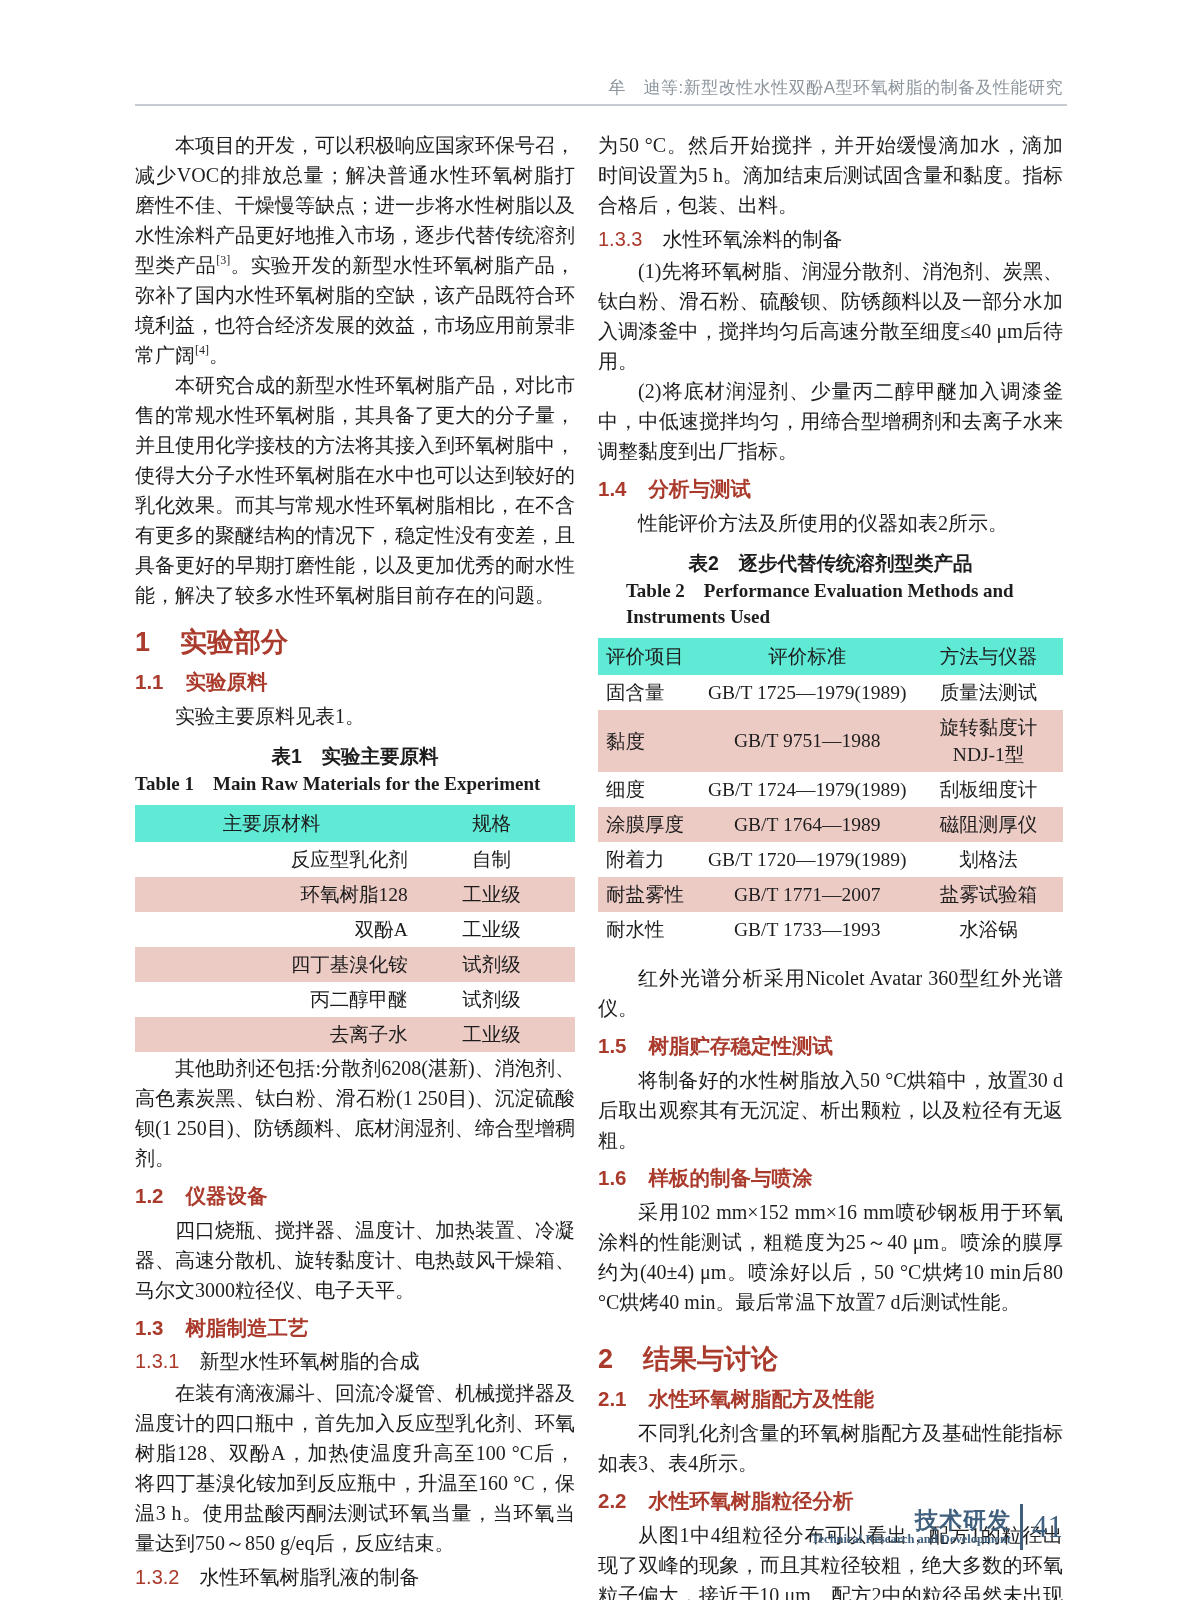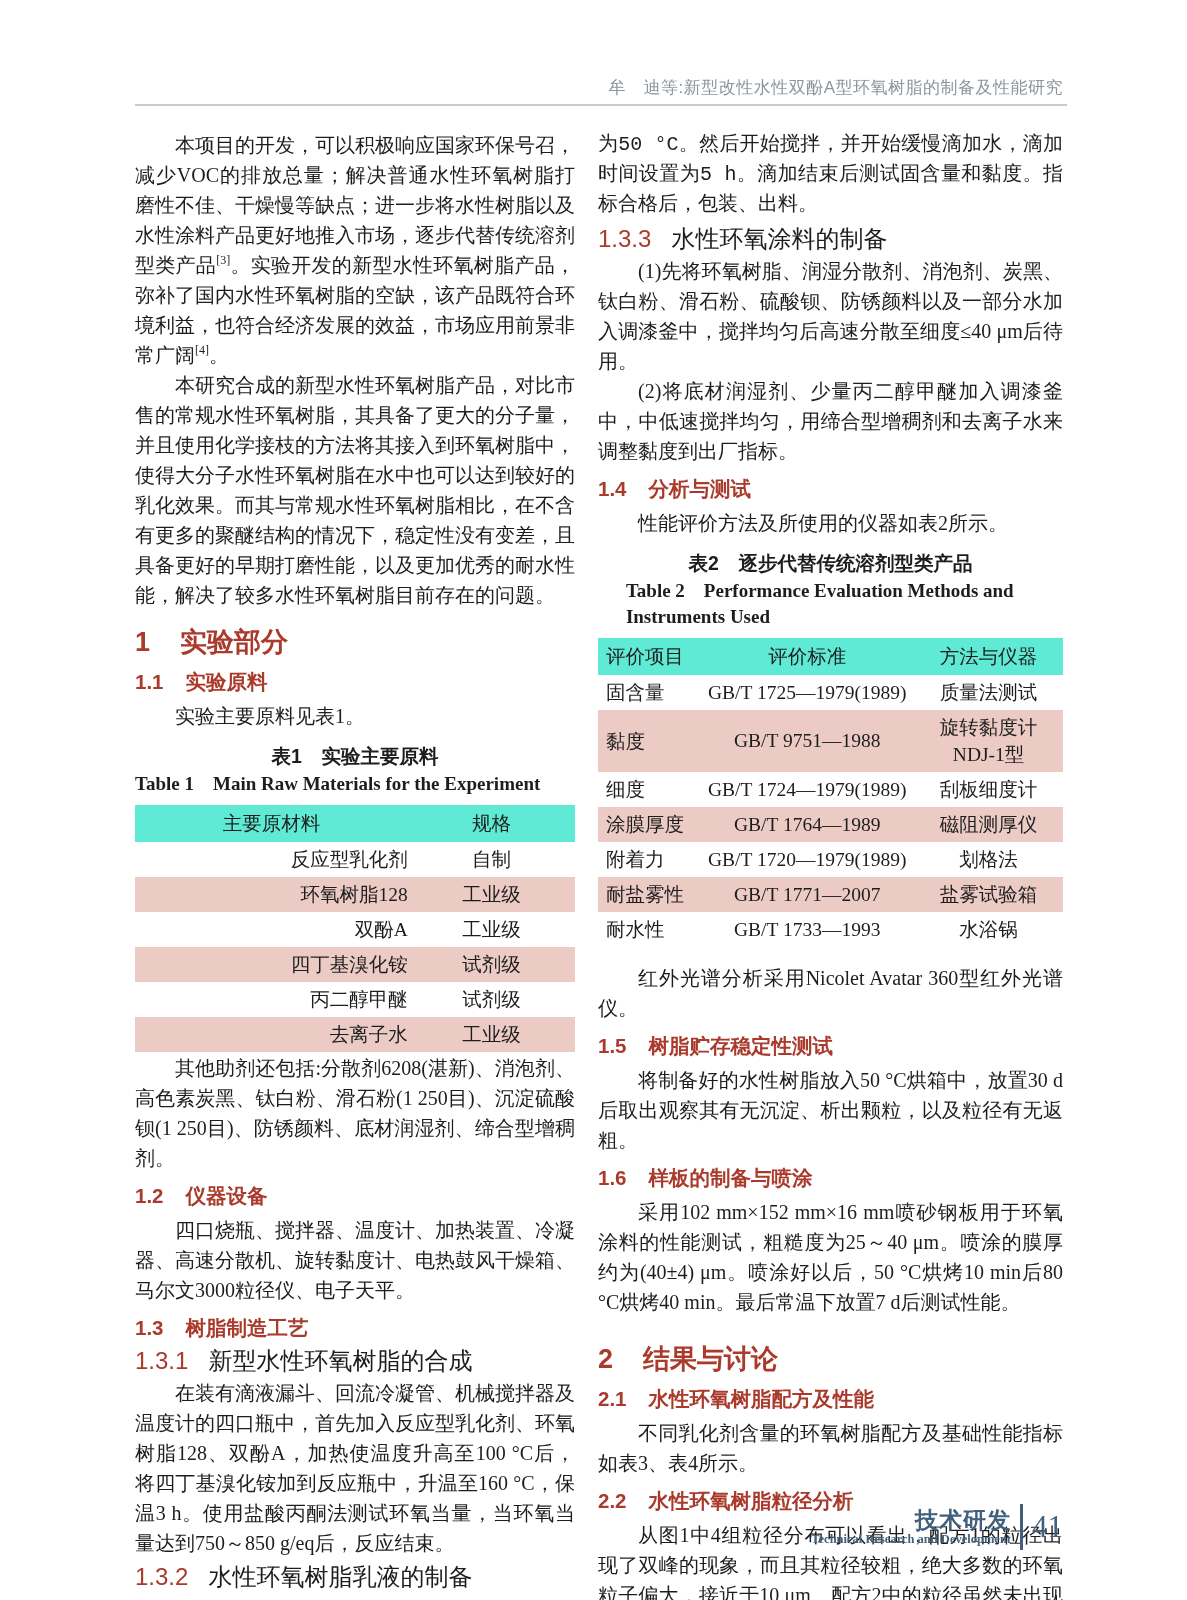--- a/index.html
+++ b/index.html
@@ -10,30 +10,30 @@
   .running-title{position:absolute;top:76px;right:124px;font-size:17px;color:#8c959d;
                  font-family:"Liberation Sans","DejaVu Sans",sans-serif;letter-spacing:.5px;margin-left:12px;}
   .header-rule{position:absolute;top:104px;left:135px;right:120px;height:0;border-top:2px solid #c6ccd1;}
 
   
   .col{position:absolute;top:130px;width:440px;}
   .col-left{left:135px;}
   .col-right{left:598px;width:465px;}
 
   .para{margin:0;font-size:20px;line-height:30px;text-align:justify;text-indent:2em;}
-  .para.noindent{text-indent:0;font-family:Liberation Mono, monospace;}
+  .para.noindent{text-indent:0;}
   .sup{font-size:12px;vertical-align:super;line-height:0;}
 
   .h-big{display:flex;align-items:baseline;margin:16px 0 10px 0;color:#a93a2c;
          font-family:"Liberation Sans","DejaVu Sans",sans-serif;font-weight:bold;font-size:27px;line-height:32px;}
   .h-big .num{margin-right:30px;}
   .h-sub{display:flex;align-items:baseline;margin:9px 0 5px 0;color:#a93a2c;
          font-family:"Liberation Sans","DejaVu Sans",sans-serif;font-weight:bold;font-size:20.5px;line-height:28px;}
   .h-sub .num{margin-right:22px;}
-  .h-sub3{display:flex;align-items:baseline;margin:5px 0 3px 0;font-size:24px;line-height:28px;}
+  .h-sub3{display:flex;align-items:baseline;margin:5px 0 3px 0;font-size:20px;line-height:28px;}
   .h-sub3 .num{color:#a93a2c;font-family:"Liberation Sans","DejaVu Sans",sans-serif;margin-right:20px;}
   .h-sub3 .ttl{color:#1d1d1d;}
 
   .cap-cn{margin:12px 0 2px 0;text-align:center;font-family:"Liberation Sans","DejaVu Sans",sans-serif;
           font-weight:bold;font-size:19.5px;line-height:26px;}
   .cap-en{margin:0 0 8px 0;text-align:left;font-weight:bold;font-size:19px;line-height:26px;}
 
   table{border-collapse:collapse;width:100%;font-size:19.5px;}
   .data-table th{background:#5eead4;font-weight:normal;padding:5px 0;}
   .data-table td{padding:4px 0;}

